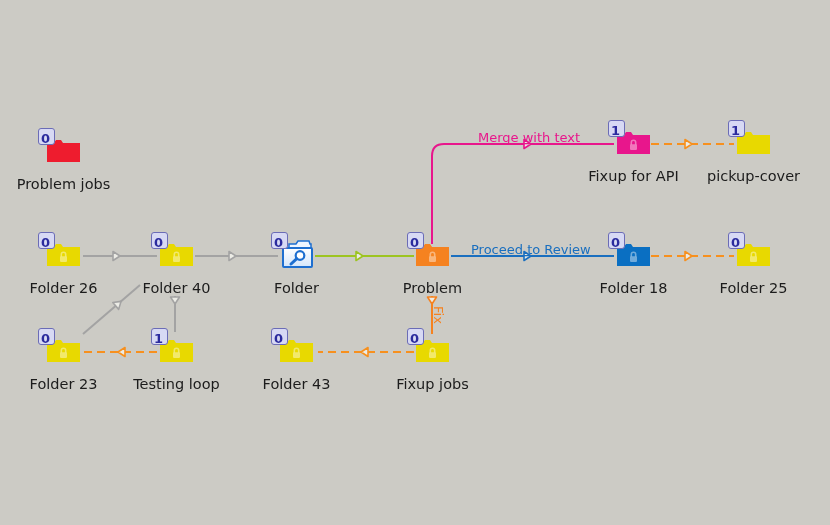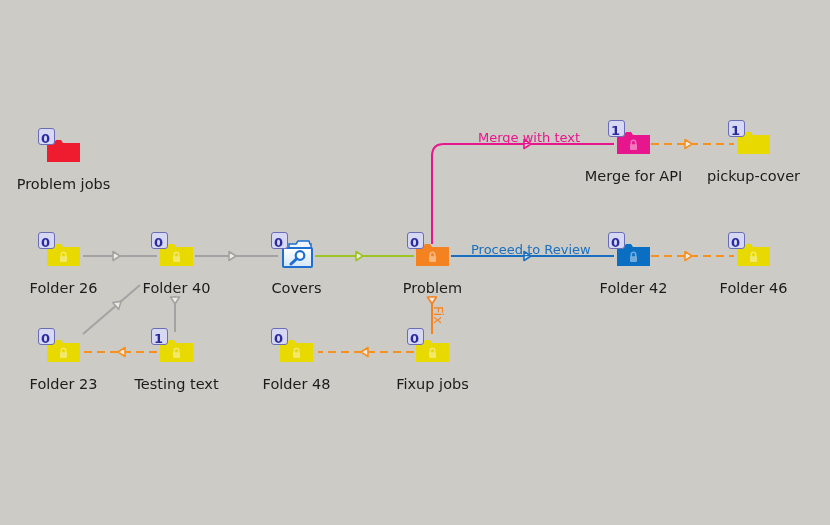--- a/index.html
+++ b/index.html
@@ -155,21 +155,21 @@
         <linearGradient id="cv-grad" x1="0" y1="0" x2="0" y2="1">
           <stop offset="0" stop-color="#ffffff"></stop>
           <stop offset="1" stop-color="#d4e6fb"></stop>
         </linearGradient>
       </defs>
       <path d="M9 4H16L18 1H29L30 4H31V22H9Z" fill="#eef5ff" stroke-width="1.5" stroke="#1e6fd0"></path>
       <rect x="3" y="8" width="29" height="19" rx="1" fill="url(#cv-grad)" stroke-width="2" stroke="#1e6fd0"></rect>
       <circle cx="20" cy="15.5" r="4.3" fill="#ffffff" stroke-width="2.2" stroke="#1e6fd0"></circle>
       <line x1="16.8" y1="18.7" x2="11" y2="24" stroke-width="3" stroke-linecap="round" stroke="#1e6fd0"></line>
     </svg>
-    <div class="label">Covers</div>
+    <div class="label">Folder</div>
   </div>
 
   <div class="node" style="left:407px;top:232px">
     <div class="badge">
         <span>0</span>
       </div>
     <svg class="folder" width="34" height="22" viewBox="0 0 34 22">
       <path d="M0 3H7L9 0H14L16 3H33V22H0Z" fill="#f58220"></path>
       <g>
           <path class="lock-shackle" d="M14.3 12.5V10.5a2.2 2.2 0 0 1 4.4 0V12.5"></path>
@@ -183,49 +183,49 @@
     <div class="badge">
         <span>0</span>
       </div>
     <svg class="folder" width="34" height="22" viewBox="0 0 34 22">
       <path d="M0 3H7L9 0H14L16 3H33V22H0Z" fill="#0a6fc2"></path>
       <g>
           <path class="lock-shackle" d="M14.3 12.5V10.5a2.2 2.2 0 0 1 4.4 0V12.5"></path>
           <rect class="lock" x="13" y="12.3" width="7" height="5.6" rx="0.8"></rect>
         </g>
     </svg>
-    <div class="label">Folder 42</div>
+    <div class="label">Folder 18</div>
   </div>
 
   <div class="node" style="left:728px;top:232px">
     <div class="badge">
         <span>0</span>
       </div>
     <svg class="folder" width="34" height="22" viewBox="0 0 34 22">
       <path d="M0 3H7L9 0H14L16 3H33V22H0Z" fill="#e8d900"></path>
       <g>
           <path class="lock-shackle" d="M14.3 12.5V10.5a2.2 2.2 0 0 1 4.4 0V12.5"></path>
           <rect class="lock" x="13" y="12.3" width="7" height="5.6" rx="0.8"></rect>
         </g>
     </svg>
-    <div class="label">Folder 46</div>
+    <div class="label">Folder 25</div>
   </div>
 
   <div class="node" style="left:608px;top:120px">
     <div class="badge">
         <span>1</span>
       </div>
     <svg class="folder" width="34" height="22" viewBox="0 0 34 22">
       <path d="M0 3H7L9 0H14L16 3H33V22H0Z" fill="#e8168c"></path>
       <g>
           <path class="lock-shackle" d="M14.3 12.5V10.5a2.2 2.2 0 0 1 4.4 0V12.5"></path>
           <rect class="lock" x="13" y="12.3" width="7" height="5.6" rx="0.8"></rect>
         </g>
     </svg>
-    <div class="label">Merge for API</div>
+    <div class="label">Fixup for API</div>
   </div>
 
   <div class="node" style="left:728px;top:120px">
     <div class="badge">
         <span>1</span>
       </div>
     <svg class="folder" width="34" height="22" viewBox="0 0 34 22">
       <path d="M0 3H7L9 0H14L16 3H33V22H0Z" fill="#e8d900"></path>
     </svg>
     <div class="label">pickup-cover</div>
@@ -249,35 +249,35 @@
     <div class="badge">
         <span>1</span>
       </div>
     <svg class="folder" width="34" height="22" viewBox="0 0 34 22">
       <path d="M0 3H7L9 0H14L16 3H33V22H0Z" fill="#e8d900"></path>
       <g>
           <path class="lock-shackle" d="M14.3 12.5V10.5a2.2 2.2 0 0 1 4.4 0V12.5"></path>
           <rect class="lock" x="13" y="12.3" width="7" height="5.6" rx="0.8"></rect>
         </g>
     </svg>
-    <div class="label">Testing text</div>
+    <div class="label">Testing loop</div>
   </div>
 
   <div class="node" style="left:271px;top:328px">
     <div class="badge">
         <span>0</span>
       </div>
     <svg class="folder" width="34" height="22" viewBox="0 0 34 22">
       <path d="M0 3H7L9 0H14L16 3H33V22H0Z" fill="#e8d900"></path>
       <g>
           <path class="lock-shackle" d="M14.3 12.5V10.5a2.2 2.2 0 0 1 4.4 0V12.5"></path>
           <rect class="lock" x="13" y="12.3" width="7" height="5.6" rx="0.8"></rect>
         </g>
     </svg>
-    <div class="label">Folder 48</div>
+    <div class="label">Folder 43</div>
   </div>
 
   <div class="node" style="left:407px;top:328px">
     <div class="badge">
         <span>0</span>
       </div>
     <svg class="folder" width="34" height="22" viewBox="0 0 34 22">
       <path d="M0 3H7L9 0H14L16 3H33V22H0Z" fill="#e8d900"></path>
       <g>
           <path class="lock-shackle" d="M14.3 12.5V10.5a2.2 2.2 0 0 1 4.4 0V12.5"></path>

